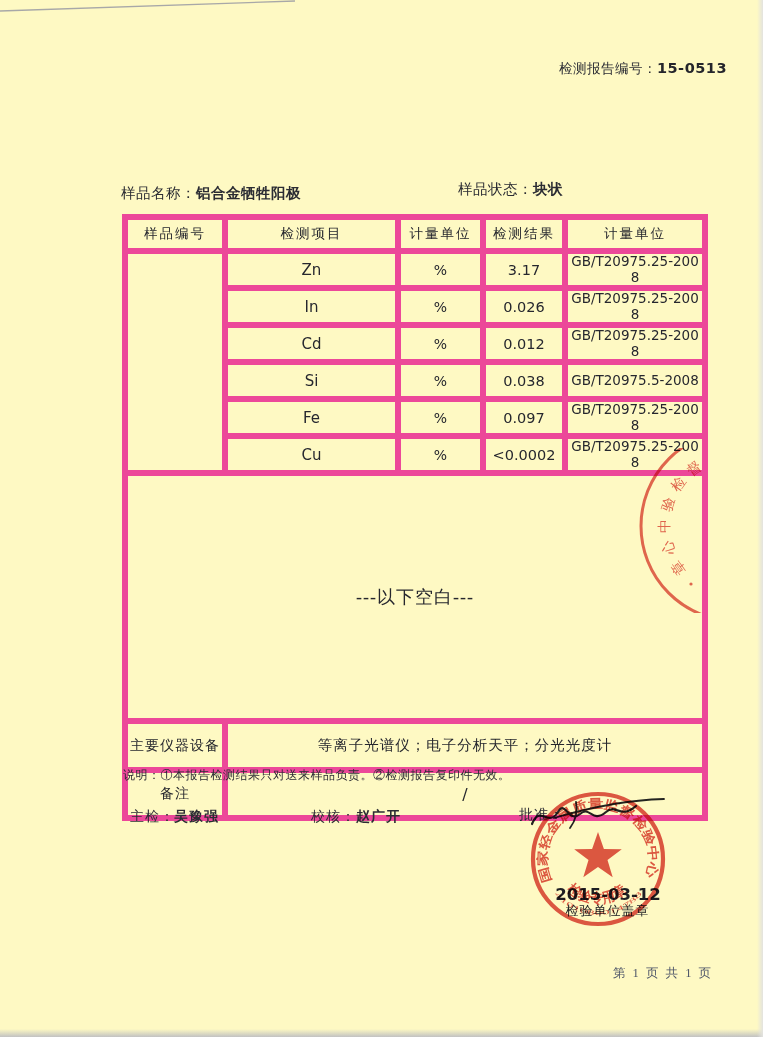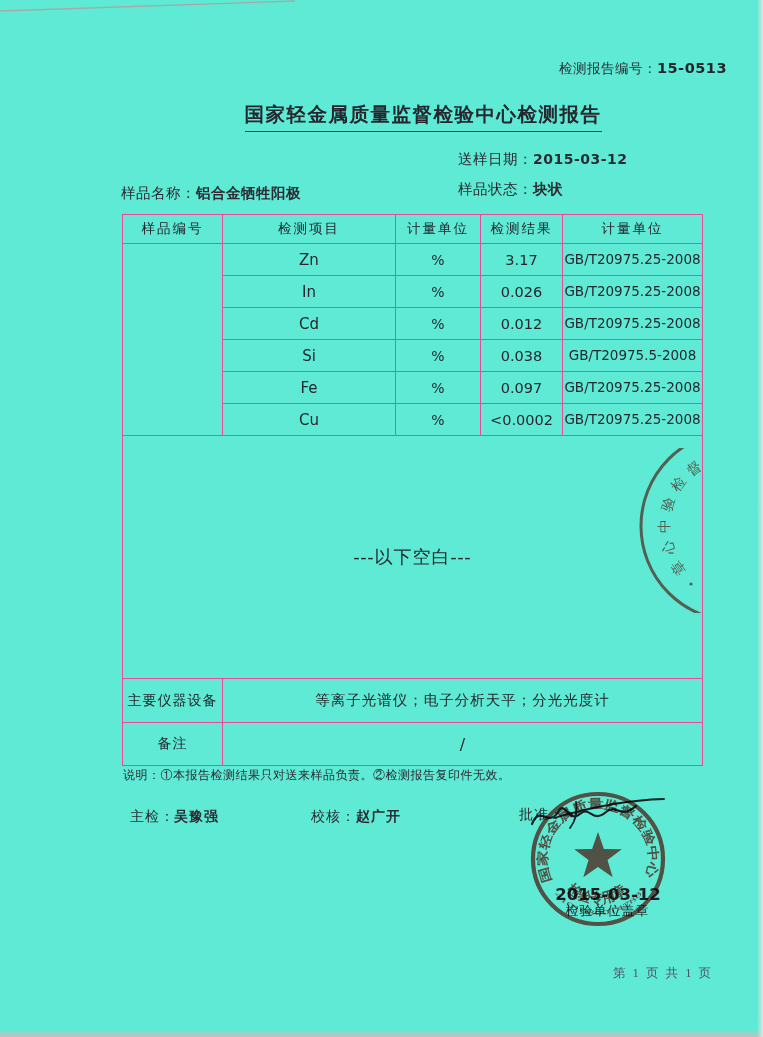--- a/index.html
+++ b/index.html
@@ -1,19 +1,19 @@
 <!DOCTYPE html>
 <html><head>
 <meta charset="utf-8">
 <style>
   html,body{margin:0;padding:0;}
   body{background:#e9e9e9;}
   .page{
     position:relative; width:763px; height:1037px; margin:0 auto;
-    background:#5eead4; overflow:hidden;
+    background:#fef9c3; overflow:hidden;
     font-family:"Liberation Serif","DejaVu Serif",serif;
     color:#2d2e35;
   }
   .abs{position:absolute;}
   .scan-top-line{pointer-events:none;}
   .scan-bottom{left:0;bottom:0;width:763px;height:8px;
     background:linear-gradient(#fdfdfc00,#c2c2c2);}
   .scan-right{right:0;top:0;width:6px;height:1037px;
     background:linear-gradient(90deg,#fdfdfc00,#e3e3e0);}
 
@@ -27,21 +27,21 @@
 
   .info{font-size:14.5px;letter-spacing:.5px;color:#2b2c33;white-space:nowrap;}
   .info .val{font-weight:600;}
   .info .num{font-family:"DejaVu Sans","Liberation Sans",sans-serif;font-size:14px;font-weight:600;}
 
   table.report{
     position:absolute;left:122px;top:214px;width:580px;
     border-collapse:collapse;table-layout:fixed;
   }
   table.report td, table.report th{
-    border:1px solid #ec4899; padding:0; vertical-align:middle; text-align:center;
+    border:6px solid #ec4899; padding:0; vertical-align:middle; text-align:center;
     color:#26272e; overflow:hidden;
   }
   th.h{height:28px;font-size:13.5px;font-weight:normal;letter-spacing:2px;}
   td.el{height:31px;font-family:"DejaVu Sans","Liberation Sans",sans-serif;font-size:15px;}
   td.unit{font-family:"DejaVu Sans","Liberation Sans",sans-serif;font-size:14px;}
   td.res{font-family:"DejaVu Sans","Liberation Sans",sans-serif;font-size:14.5px;}
   td.method{font-family:"DejaVu Sans","Liberation Sans",sans-serif;font-size:13.5px;
     word-break:break-all;line-height:1.15;padding:1px 3px;}
   td.blankcell{height:242px;vertical-align:top;font-size:18px;letter-spacing:1px;padding-top:3px;}
   td.lbl{font-size:14px;letter-spacing:1px;}
@@ -76,27 +76,21 @@
   <svg class="abs scan-top-line" style="left:0;top:0" width="763" height="16">
     <line x1="0" y1="11" x2="295" y2="1" stroke="#a8a8a8" stroke-width="1.3"></line>
   </svg>
   <div class="abs scan-bottom"></div>
   <div class="abs scan-right"></div>
 
   <div class="abs report-no">
     <span>检测报告编号：</span><span class="num">15-0513</span>
   </div>
 
-  <div class="abs title-wrap">
-    <span class="title">国家轻金属质量监督检验中心检测报告</span>
-  </div>
-
-  <div class="abs info" style="left:458px;top:150px">
-    <span>送样日期：</span><span class="num">2015-03-12</span>
-  </div>
+
   <div class="abs info" style="left:121px;top:184px">
     <span>样品名称：</span><span class="val">铝合金牺牲阳极</span>
   </div>
   <div class="abs info" style="left:458px;top:180px">
     <span>样品状态：</span><span class="val">块状</span>
   </div>
 
   <table class="report">
     <colgroup>
         <col style="width:100px">

